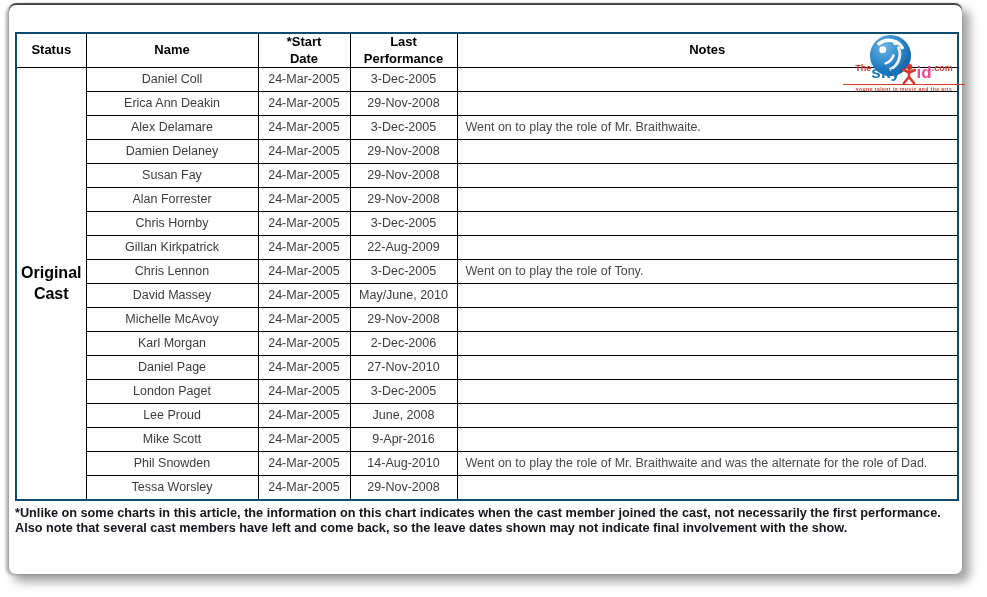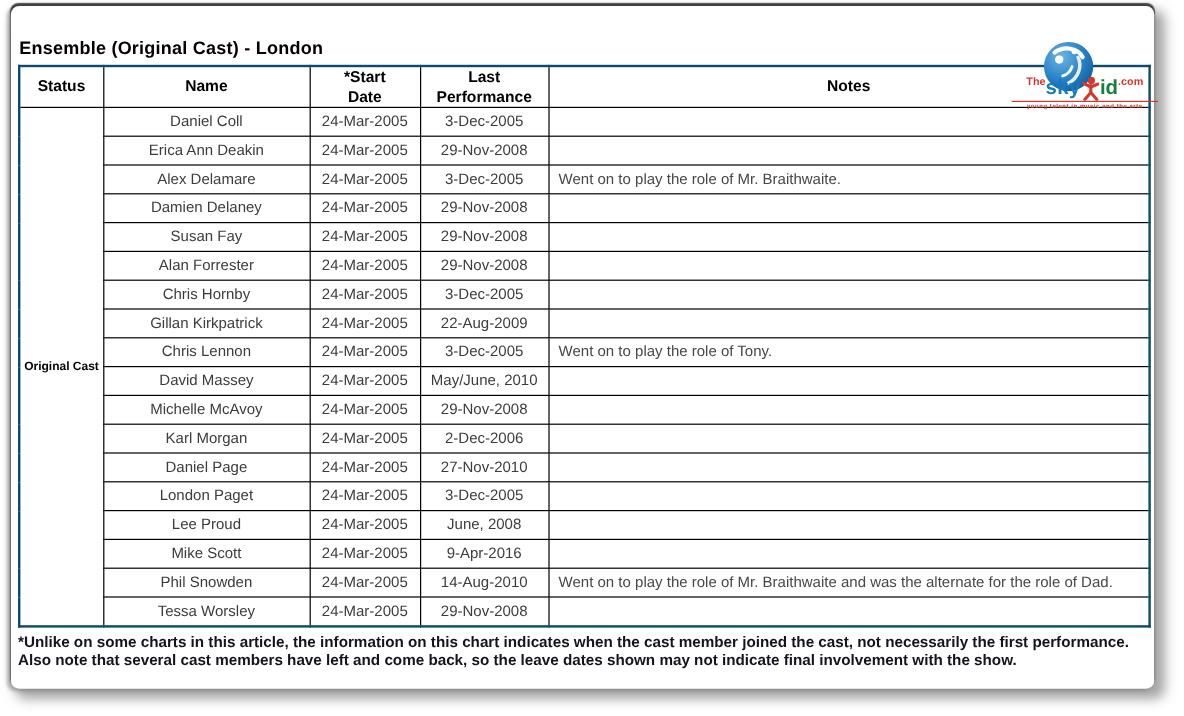--- a/index.html
+++ b/index.html
@@ -49,21 +49,21 @@
     height:23px;
     font-size:12.5px; color:#3c3c3c;
     text-align:center; vertical-align:middle;
     padding:0;
     line-height:1.1;
   }
   table.cast td.notes {
     text-align:left; padding-left:8px; color:#474747;
   }
   table.cast td.status-cell {
-    font-weight:bold; color:#000; font-size:10px;
+    font-weight:bold; color:#000; font-size:16px;
     line-height:1.3; text-align:center;
   }
   .footnote {
     margin-top:5px;
     width:941px;
     font-size:12.7px; font-weight:bold;
     color:#14141e;
     line-height:1.22;
     white-space:pre-wrap;
   }
@@ -73,37 +73,36 @@
     z-index:5; text-align:center;
   }
   .logo .globe { display:block; margin:0 auto 0 26px; }
   .logo-text {
     display:flex; align-items:flex-start; justify-content:center;
     margin-top:-13px; position:relative; z-index:6;
     line-height:1;
   }
   .logo-the  { color:#d5372b; font-size:9px;  font-weight:bold; margin:0 0 2px 0; }
   .logo-sky  { color:#1779be; font-size:17px; font-weight:bold; letter-spacing:0.3px; }
-  .logo-id   { color:#15803d; font-size:17px; font-weight:bold; }
+  .logo-id   { color:#ec4899; font-size:17px; font-weight:bold; }
   .logo-com  { color:#d5372b; font-size:9px;  font-weight:bold; margin-bottom:1px; }
   .logo-kid-figure { margin:0 1px -1px 1px; }
   .logo-tagline {
     display:block; margin-top:1px;
     font-size:5px; color:#d5372b; font-weight:bold;
     letter-spacing:0.45px; border-top:1px solid #d5372b;
     padding-top:1px; white-space:nowrap;
   }
 </style>
 </head>
 <body>
 
 <div class="sheet">
   <div class="content">
 
-    <h1 class="page-title">Ensemble (Original Cast) - London</h1>
 
     <table class="cast">
       <colgroup>
         <col style="width:70px">
         <col style="width:172px">
         <col style="width:92px">
         <col style="width:107px">
         <col style="width:501px">
       </colgroup>
       <thead>

